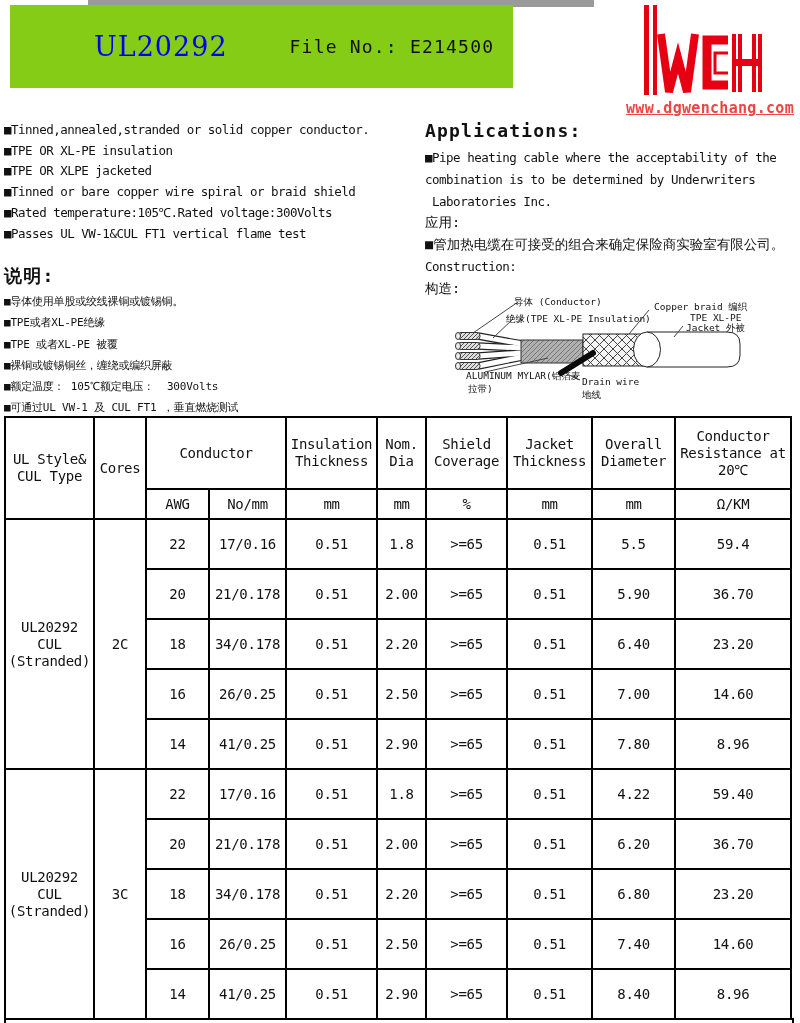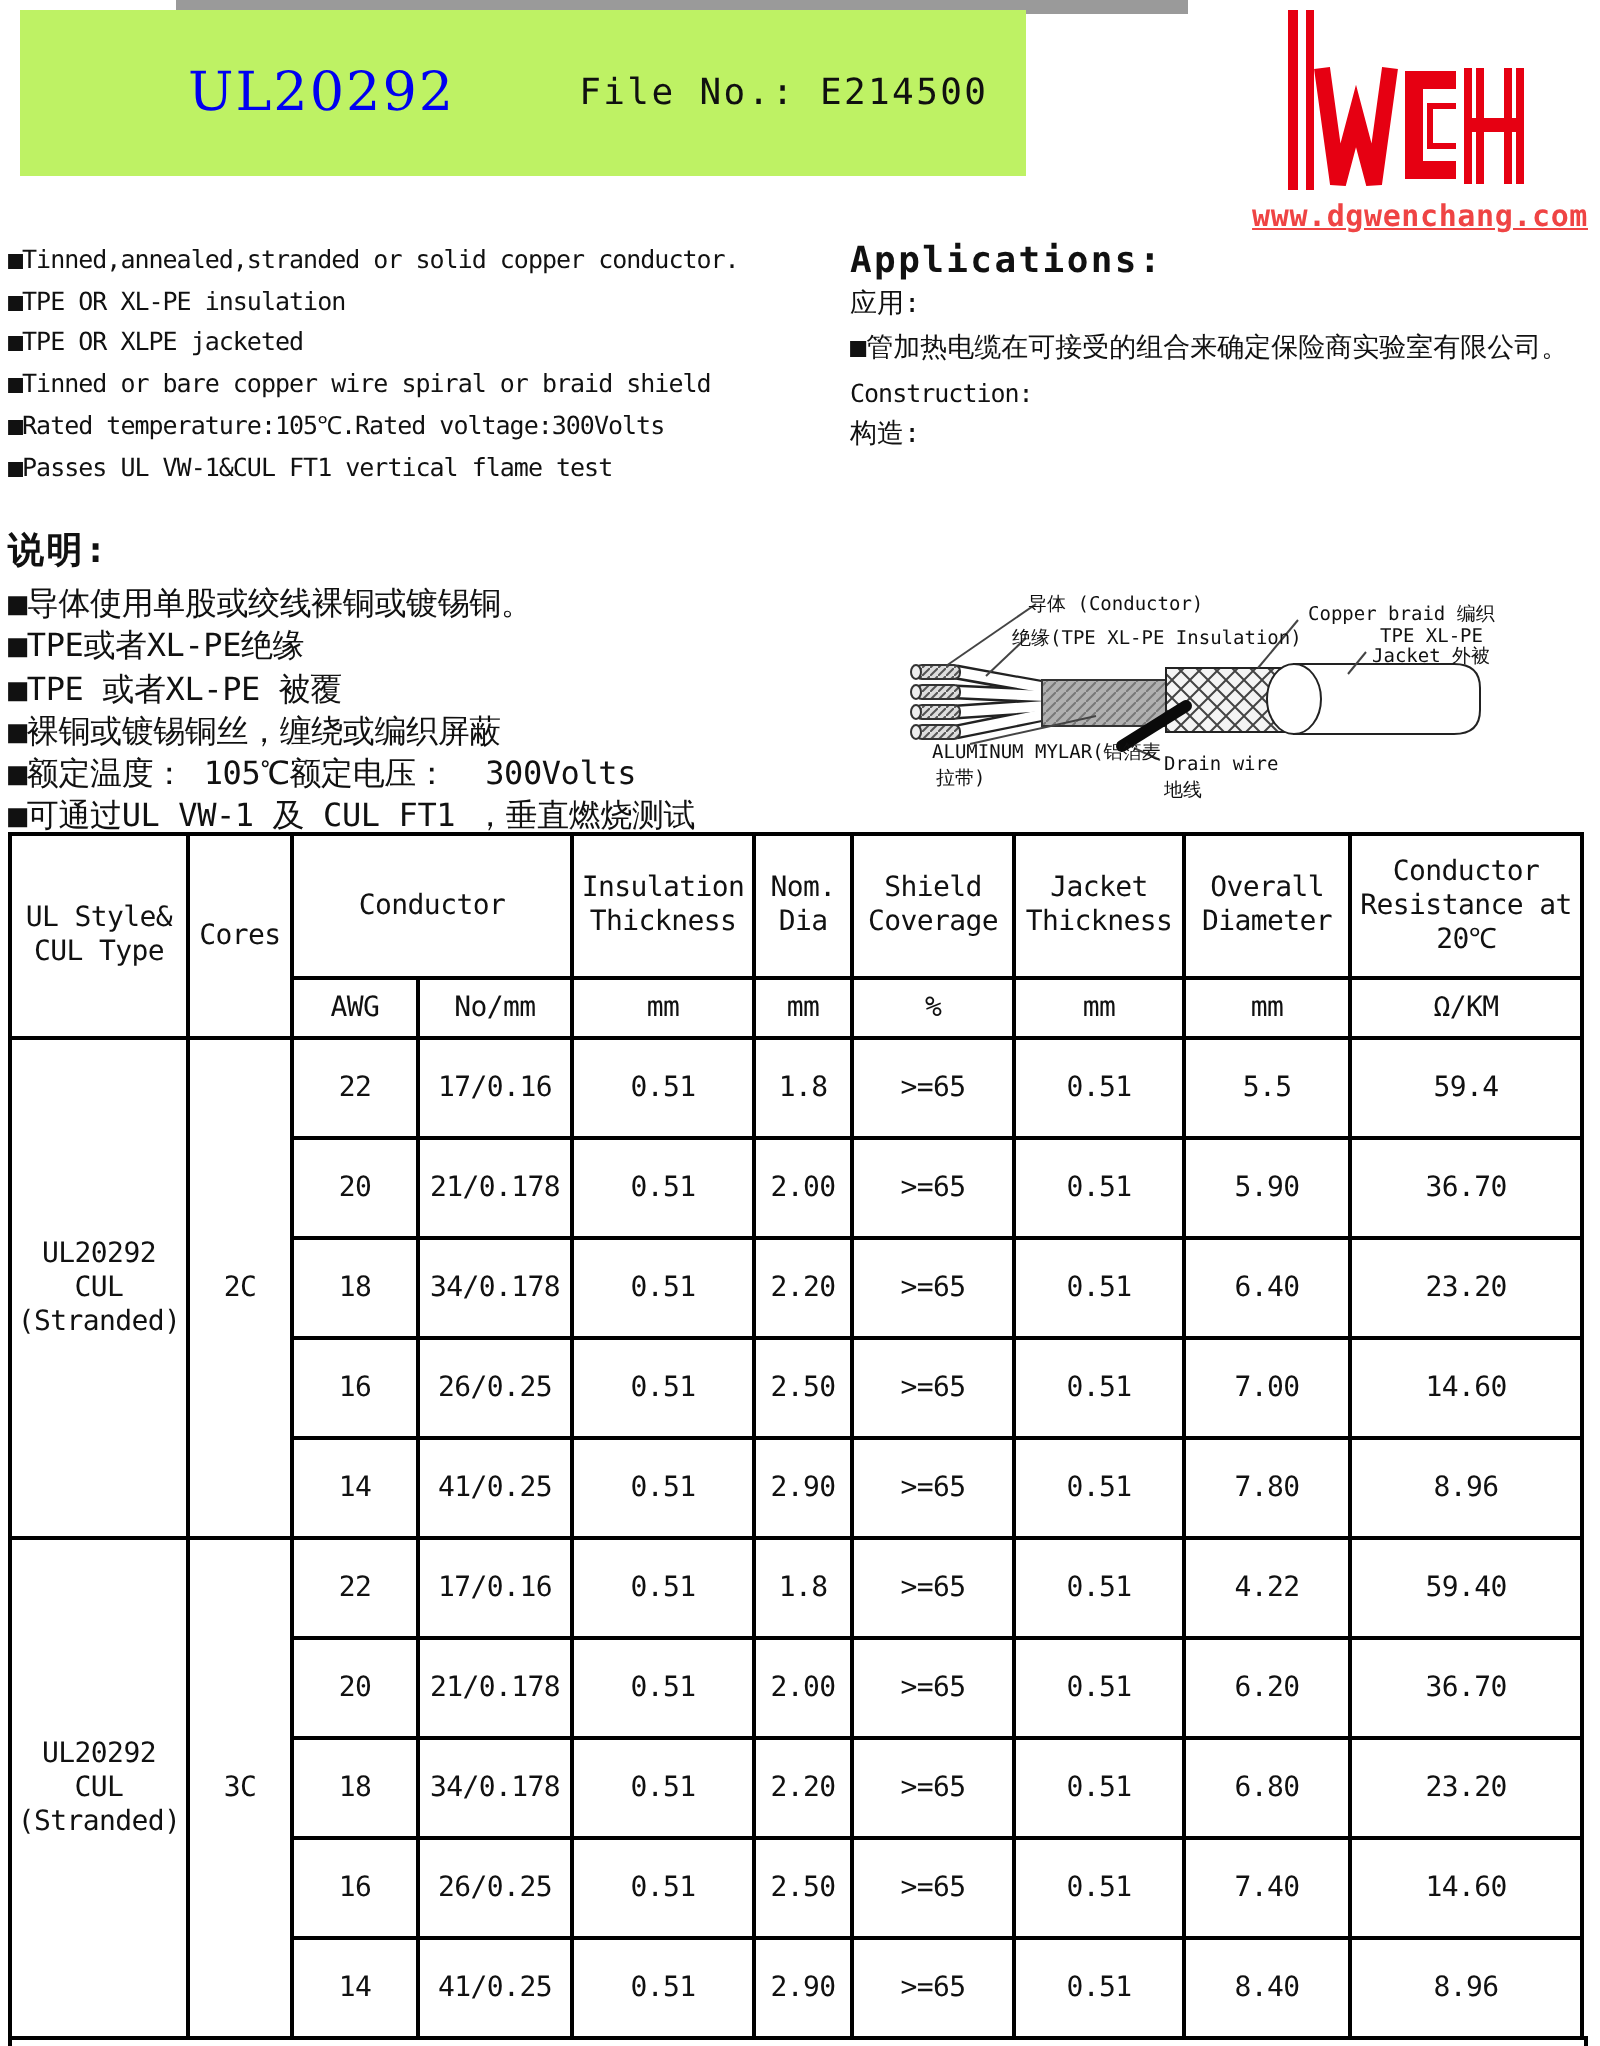--- a/index.html
+++ b/index.html
@@ -3,41 +3,41 @@
 <meta charset="utf-8">
 <style>
   html,body { margin:0; padding:0; background:#fff; }
   .page { position:relative; width:800px; height:1023px; background:#ffffff;
           font-family:"DejaVu Sans Mono","Liberation Mono",monospace; color:#111;
           overflow:hidden; }
 
   
   .top-strip { position:absolute; left:88px; top:0; width:506px; height:7px; background:#9a9a9a; }
   .title-box { position:absolute; left:10px; top:5px; width:503px; height:83px;
-               background:#bef264; display:flex; align-items:center; }
+               background:#84cc16; display:flex; align-items:center; }
   .ul-title  { margin-left:84px; font-family:"DejaVu Serif","Liberation Serif",serif;
                font-size:27px; color:#0000f0; letter-spacing:1px; }
   .file-no   { margin-left:62px; font-size:18px; letter-spacing:1.2px; color:#101010; }
   .logo      { position:absolute; left:642px; top:4px; }
   .website   { position:absolute; top:99px; right:6px; font-size:15px; font-weight:bold;
                color:#ef4444; text-decoration:underline; letter-spacing:0.3px; cursor:pointer; }
 
   
   .col-left  { position:absolute; left:4px;  top:119px; width:420px; }
   .col-right { position:absolute; left:425px; top:119px; width:373px; }
   .sec-heading { font-size:18px; font-weight:bold; letter-spacing:1.2px; line-height:23px; white-space:pre; }
   .bullet-line { font-size:12.5px; letter-spacing:-0.5px; line-height:20.7px; white-space:pre; }
   .col-left .list { margin-top:1px; }
   .col-right .bullet-line { line-height:21.8px; }
   .cn-line { font-size:13.5px; letter-spacing:0; line-height:21.8px; white-space:pre; }
   .col-right .list { margin-top:5px; }
 
   .shuoming { position:absolute; left:4px; top:264px; width:428px; }
   .shuoming .list { margin-top:4px; }
-  .cn-bullet { font-size:16px; letter-spacing:-0.2px; line-height:21.3px; white-space:pre; }
+  .cn-bullet { font-size:11px; letter-spacing:-0.2px; line-height:21.3px; white-space:pre; }
 
   
   .diagram { position:absolute; left:433px; top:286px; }
   .diagram text { font-family:"DejaVu Sans Mono","Liberation Mono",monospace; font-size:9.5px; fill:#111; }
 
   
   .table-wrap { position:absolute; left:4px; top:416px; width:790px; }
   table.spec { border-collapse:collapse; table-layout:fixed; width:788px; }
   .spec th, .spec td { border:2px solid #000; font-weight:normal; text-align:center;
         vertical-align:middle; padding:0 2px; font-size:14px; letter-spacing:-0.3px;
@@ -86,20 +86,25 @@
         <div class="bullet-line">■TPE OR XL-PE insulation</div>
         <div class="bullet-line">■TPE OR XLPE jacketed</div>
         <div class="bullet-line">■Tinned or bare copper wire spiral or braid shield</div>
         <div class="bullet-line">■Rated temperature:105℃.Rated voltage:300Volts</div>
         <div class="bullet-line">■Passes UL VW-1&amp;CUL FT1 vertical flame test</div>
       </div>
   </div>
 
   <div class="col-right">
     <div class="sec-heading">Applications:</div>
+    <div class="list">
+        <div class="bullet-line">■Pipe heating cable where the acceptability of the</div>
+        <div class="bullet-line">combination is to be determined by Underwriters</div>
+        <div class="bullet-line"> Laboratories Inc.</div>
+      </div>
     <div class="cn-line">应用:</div>
     <div class="cn-line">■管加热电缆在可接受的组合来确定保险商实验室有限公司。</div>
     <div class="bullet-line">Construction:</div>
     <div class="cn-line">构造:</div>
   </div>
 
   <div class="shuoming">
     <div class="sec-heading">说明:</div>
     <div class="list">
         <div class="cn-bullet">■导体使用单股或绞线裸铜或镀锡铜。</div>

